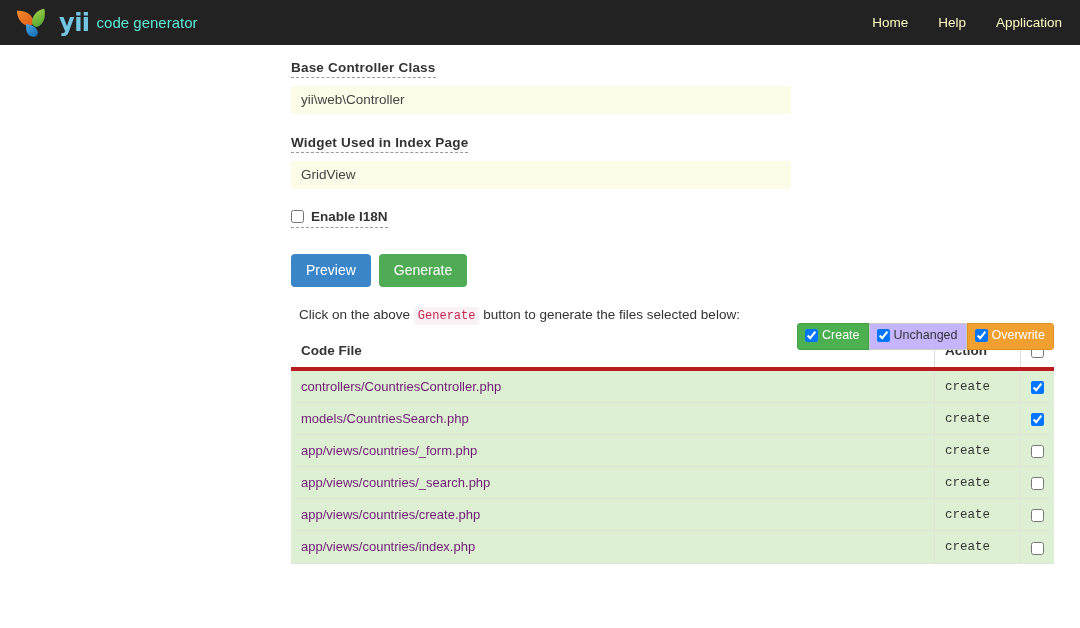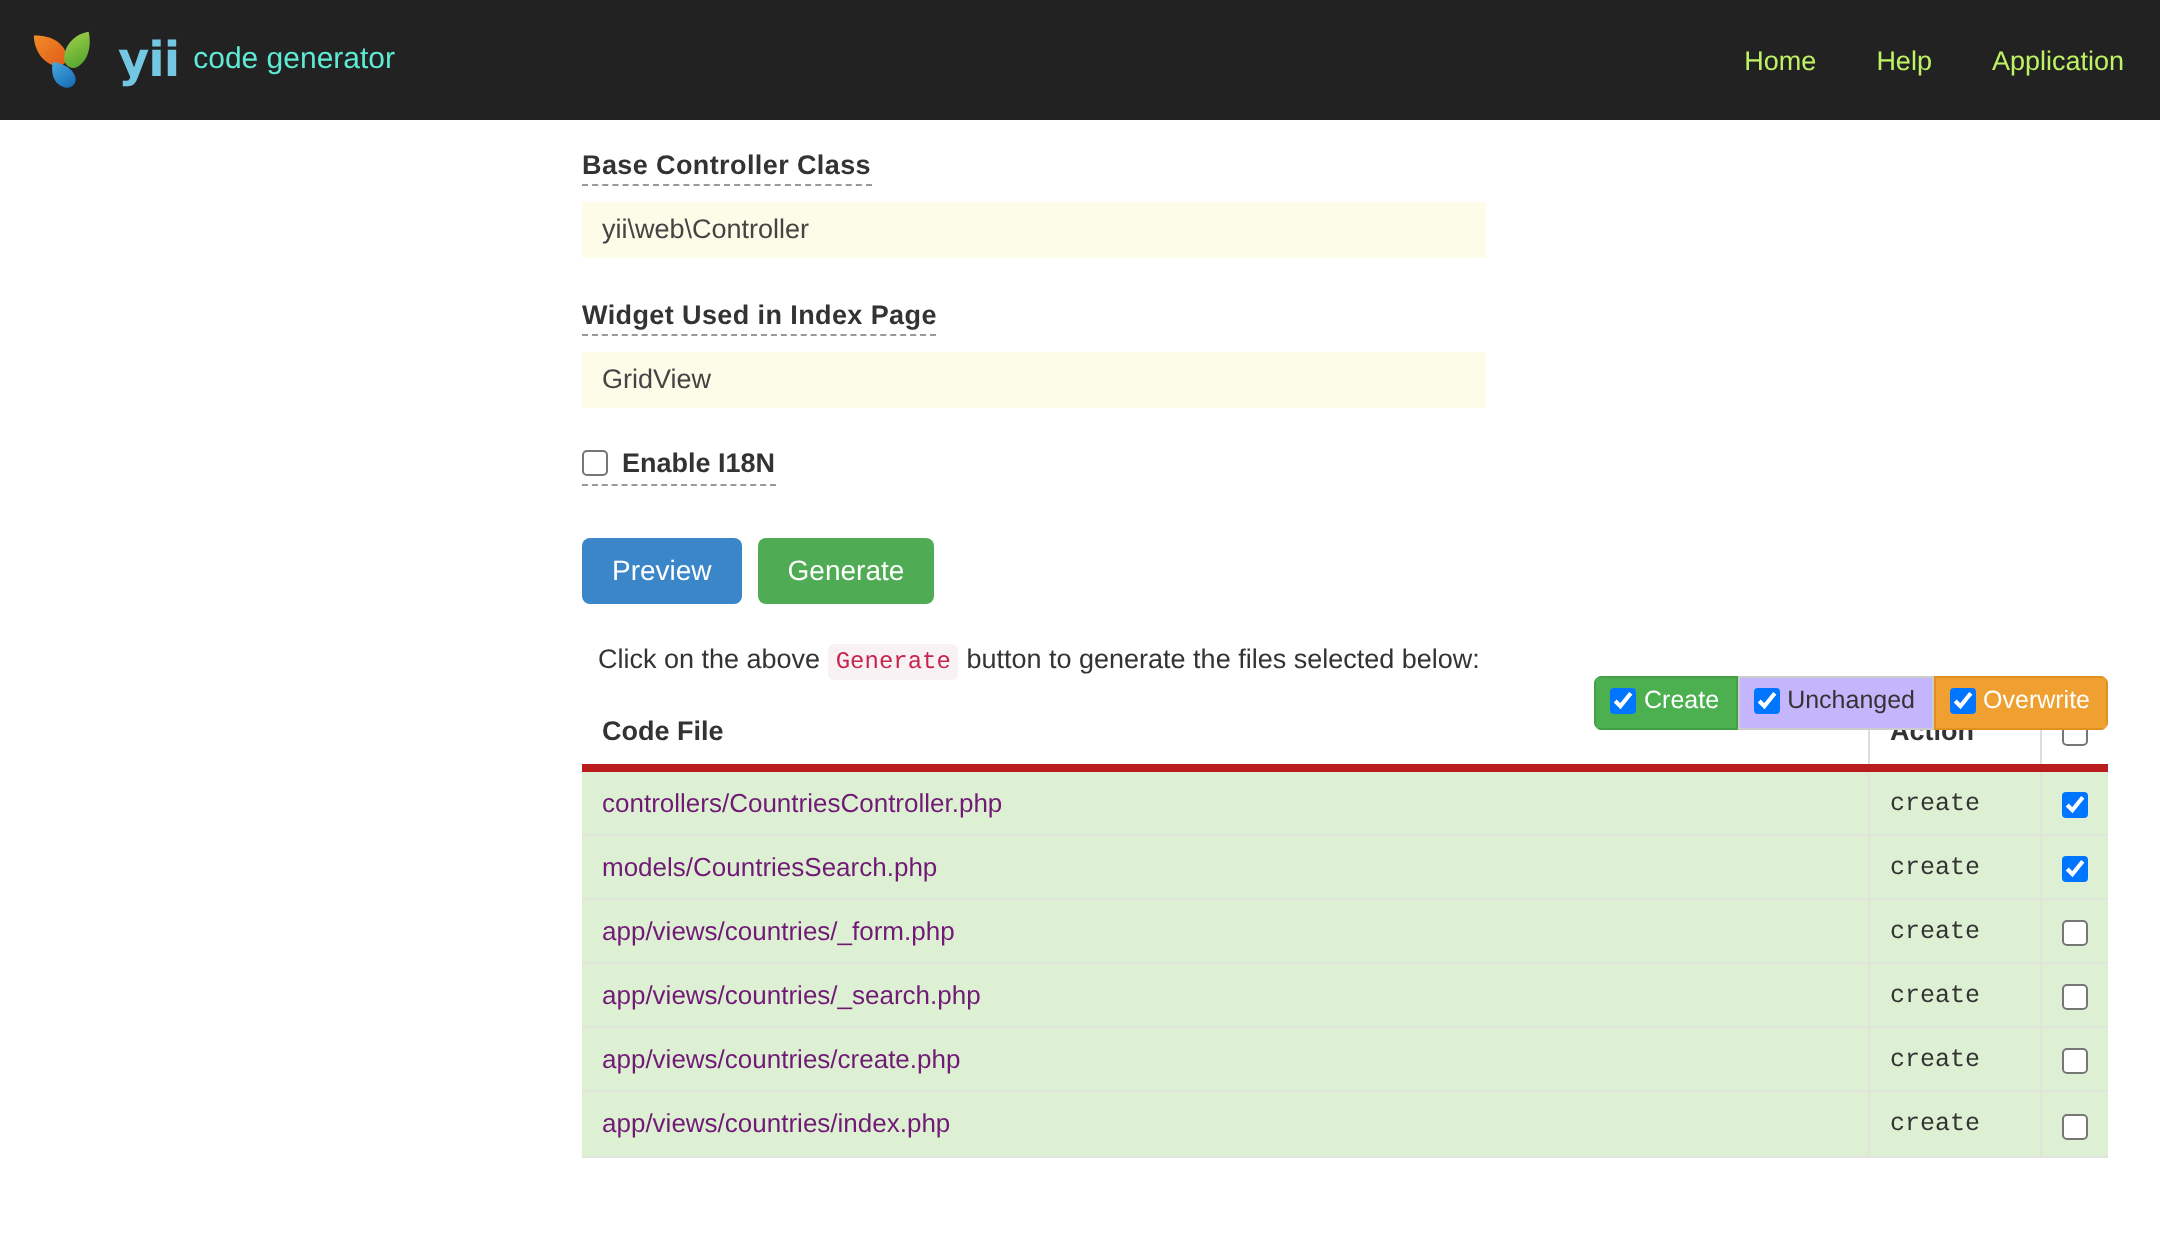--- a/index.html
+++ b/index.html
@@ -10,21 +10,21 @@
     background: #ffffff;
     font-family: "Liberation Sans", sans-serif;
     font-size: 14px;
     color: #333333;
     overflow: hidden;
   }
 
   
   .navbar {
     position: relative;
-    height: 60px;
+    height: 45px;
     background: #222222;
     display: flex;
     align-items: center;
     justify-content: space-between;
     padding: 0 18px 0 14px;
   }
   .brand {
     display: flex;
     align-items: center;
     gap: 7px;
@@ -40,21 +40,21 @@
     font-family: "DejaVu Sans", sans-serif;
   }
   .brand-sub {
     font-size: 15px;
     color: #5eead4;
     line-height: 1;
     padding-bottom: 1px;
   }
   .nav-links { display: flex; align-items: center; gap: 30px; }
   .nav-links a {
-    color: #bef264;
+    color: #fef9c3;
     text-decoration: none;
     font-size: 13.5px;
   }
 
   
   .content {
     position: relative;
     padding: 0;
   }
   .form-area { padding: 14px 0 0 291px; }
@@ -64,21 +64,21 @@
     display: inline-block;
     font-weight: bold;
     font-size: 13.5px;
     color: #333333;
     border-bottom: 1px dashed #999999;
     padding-bottom: 2px;
     margin-bottom: 8px;
     letter-spacing: 0.2px;
   }
   .field-input {
-    width: 452px;
+    width: 500px;
     height: 28px;
     background: #fcfce8;
     border: none;
     outline: none;
     padding: 0 0 0 10px;
     font-family: "Liberation Sans", sans-serif;
     font-size: 13.5px;
     color: #444444;
     display: block;
     margin-bottom: 20px;

